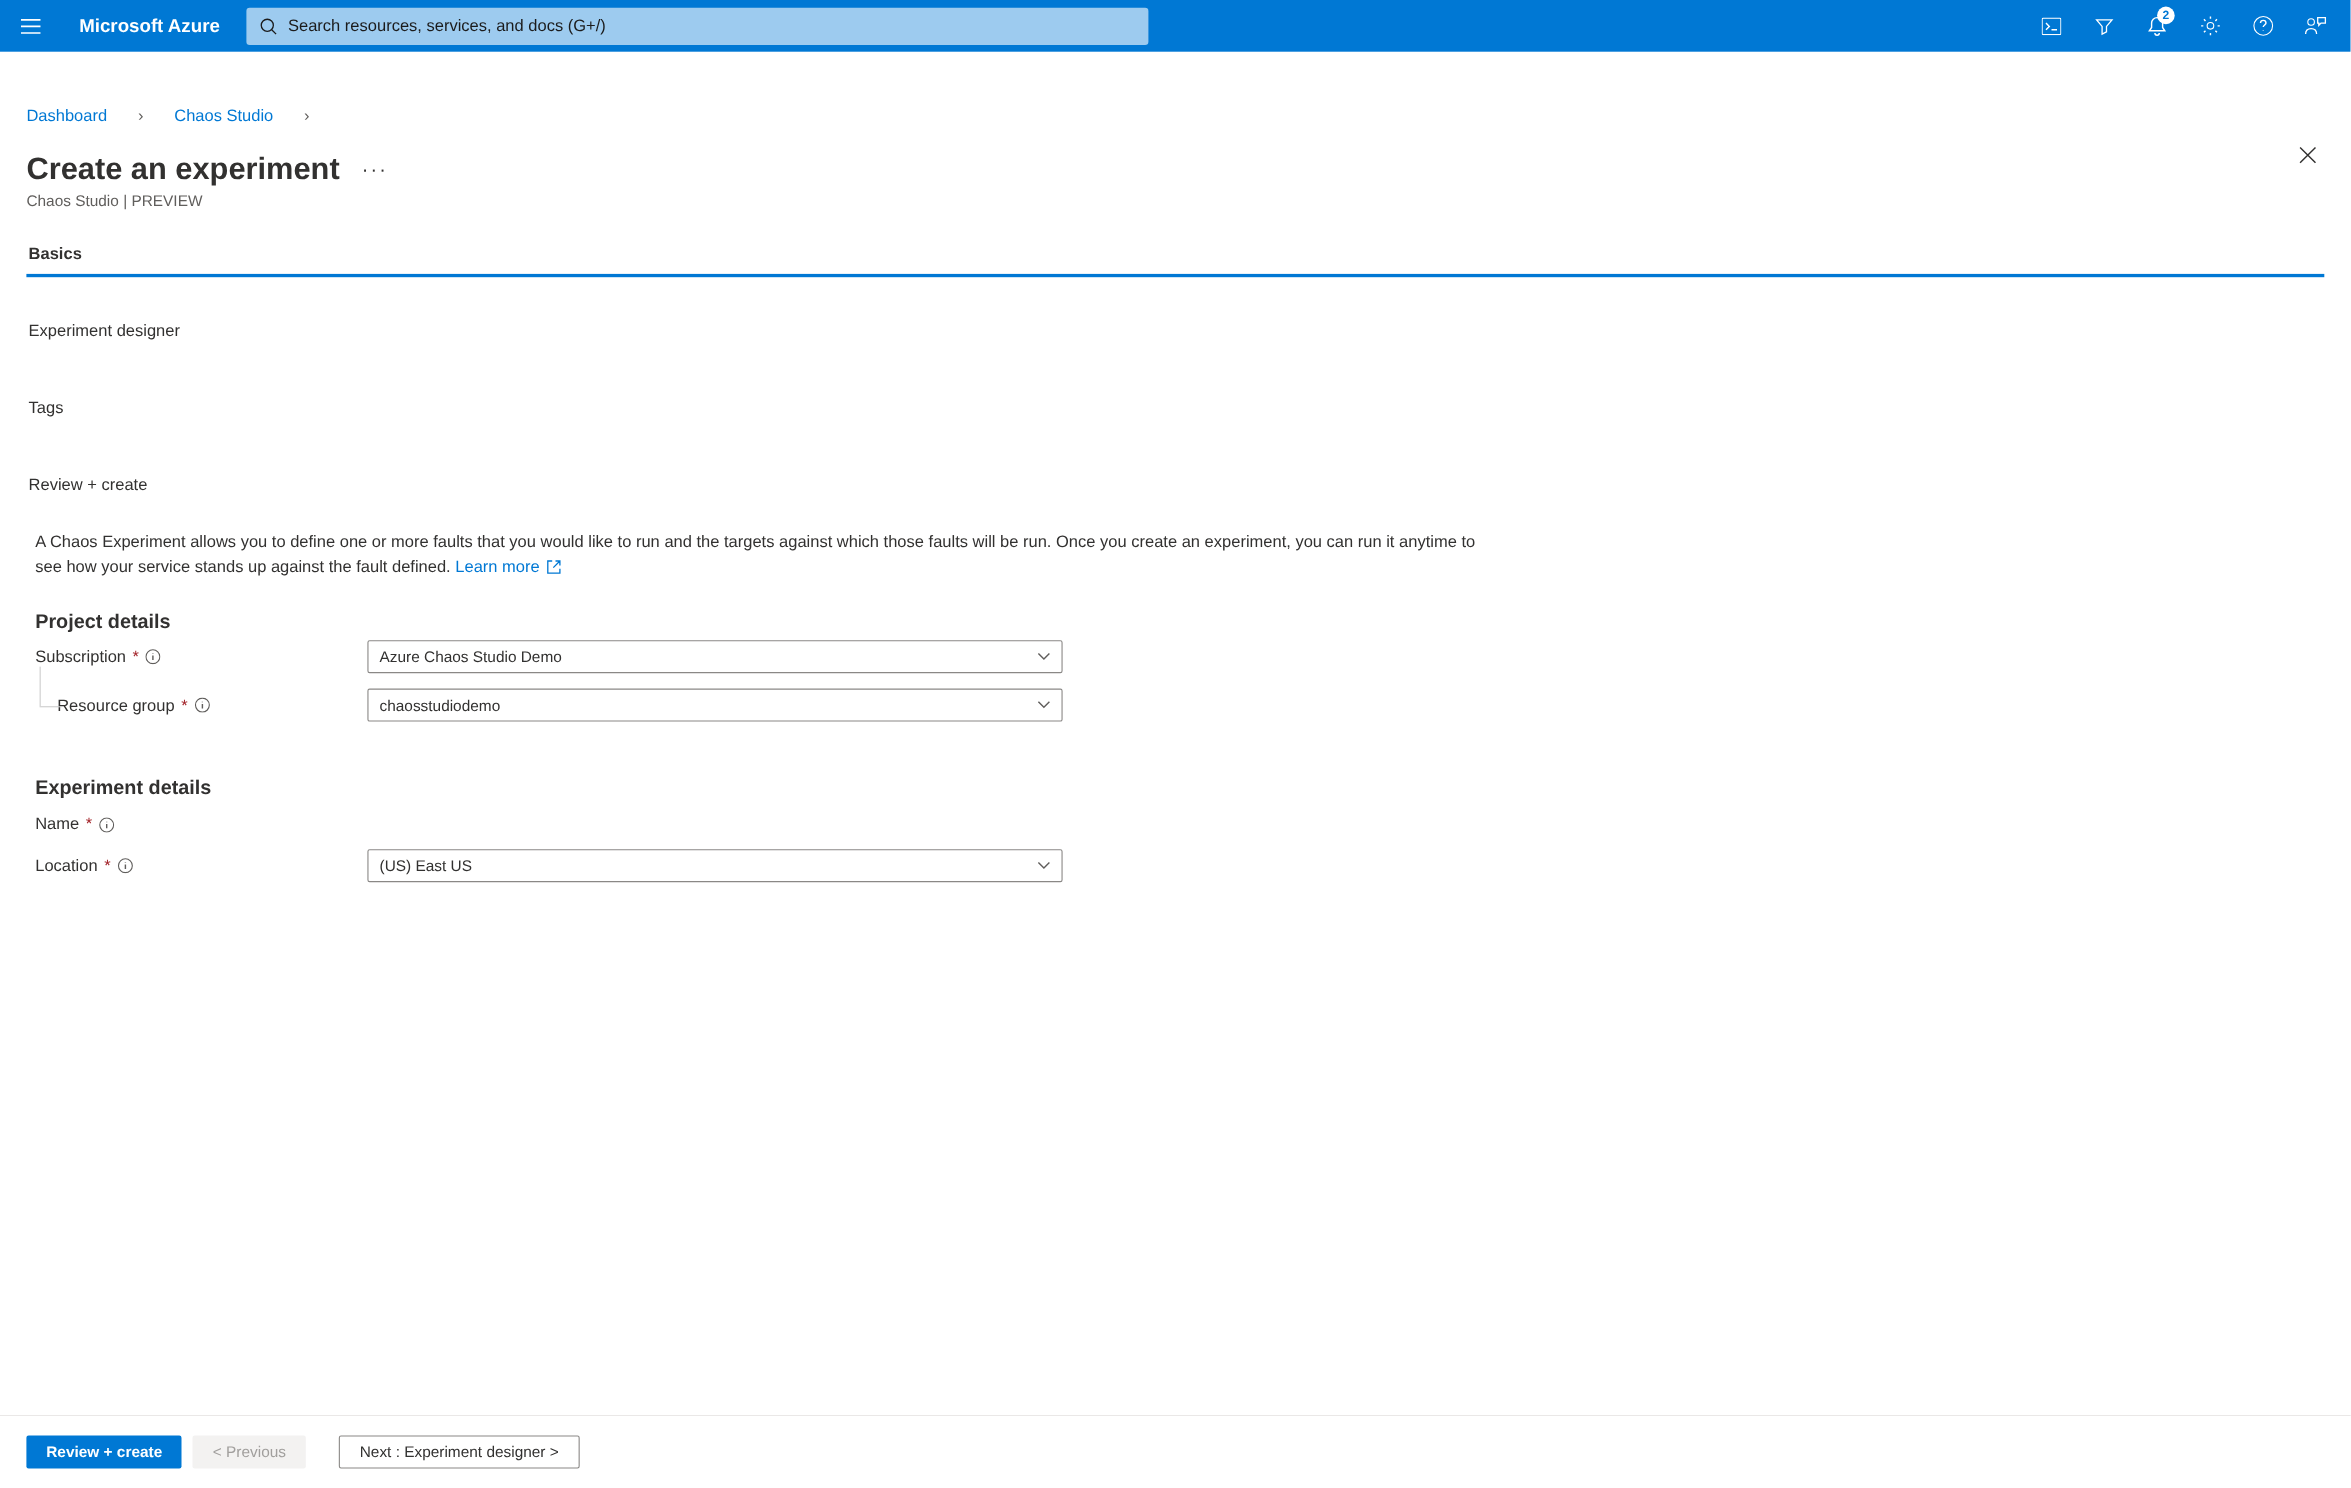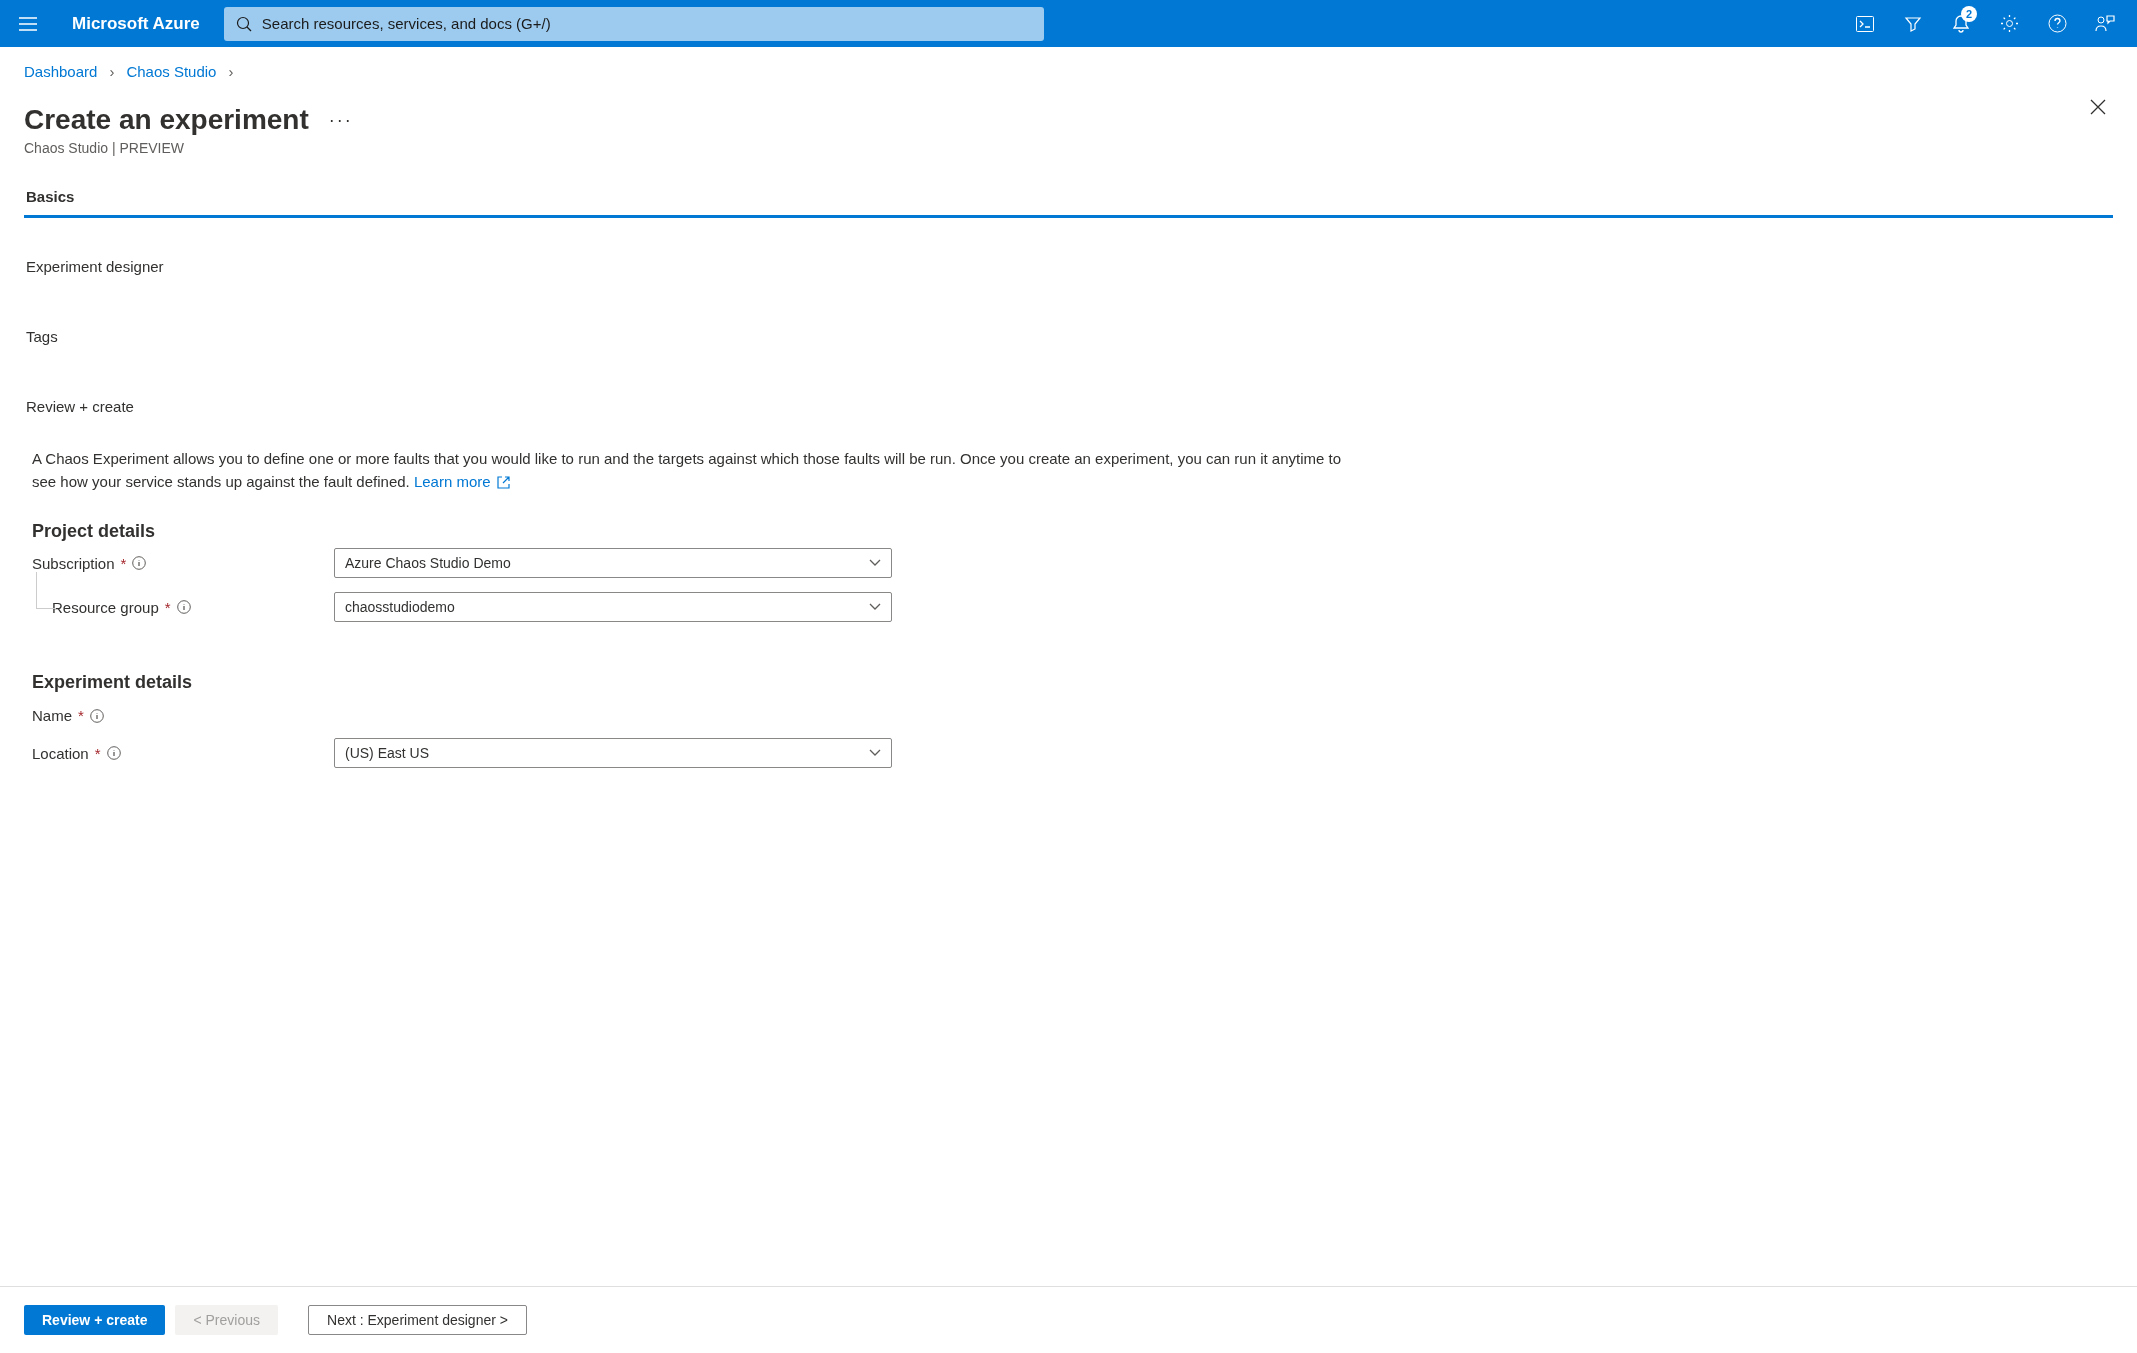--- a/index.html
+++ b/index.html
@@ -13,21 +13,21 @@
   .searchbox { flex: 1; max-width: 830px; background: #9dcbef; border-radius: 3px; height: 34px; display: flex; align-items: center; padding: 0 12px; }
   .searchbox svg { flex-shrink: 0; }
   .searchbox input { background: transparent; border: none; outline: none; flex: 1; margin-left: 10px; font-size: 15px; color: #1b1b1b; }
   .searchbox input::placeholder { color: #1b1b1b; }
   .topbar-spacer { flex: 1; }
   .topbar-icons { display: flex; align-items: center; gap: 0; margin-right: 0; }
   .topbar-icon { width: 48px; height: 40px; display: flex; align-items: center; justify-content: center; cursor: pointer; position: relative; }
   .badge { position: absolute; top: 2px; right: 8px; background: #fff; color: #0078d4; border-radius: 50%; min-width: 16px; height: 16px; font-size: 11px; font-weight: 600; display: flex; align-items: center; justify-content: center; padding: 0 3px; }
   
   
-  .breadcrumb { padding: 16px 24px 8px; display: flex; align-items: center; gap: 12px; font-size: 15px; }
+  .breadcrumb { padding: 16px 24px 8px; display: flex; align-items: center; gap: 28px; font-size: 15px; margin-top: 34px; }
   .breadcrumb a { color: #0078d4; text-decoration: none; }
   .breadcrumb .sep { color: #605e5c; }
   
   
   .page-header { padding: 0 24px; display: flex; align-items: flex-start; position: relative; }
   .page-title-wrap { flex: 1; margin-top: 16px; }
   .page-title-row { display: flex; align-items: center; gap: 20px; }
   .page-title { font-size: 28px; font-weight: 600; color: #323130; }
   .more-btn { font-size: 18px; cursor: pointer; letter-spacing: 2px; color: #323130; }
   .page-subtitle { font-size: 14px; color: #605e5c; margin-top: 4px; }
@@ -48,21 +48,21 @@
   .section-desc { font-size: 15px; color: #323130; margin-bottom: 20px; }
   
   .form-row { display: flex; align-items: center; margin-bottom: 14px; }
   .form-row.indented { padding-left: 20px; position: relative; }
   .form-row.indented::before { content:''; position:absolute; left:4px; top:-20px; width:1px; height:36px; background:#ccc; }
   .form-row.indented::after { content:''; position:absolute; left:4px; top:16px; width:20px; height:1px; background:#ccc; }
   .form-label { width: 302px; font-size: 15px; display: flex; align-items: center; gap: 6px; }
   .form-row.indented .form-label { width: 282px; }
   .form-label .req { color: #a4262c; }
   .info-icon { display: inline-flex; }
-  .form-control { width: 558px; height: 30px; border: 1px solid #8a8886; border-radius: 2px; padding: 0 10px; font-size: 14px; font-family: inherit; background: #fff; color: #323130; display: flex; align-items: center; justify-content: space-between; cursor: pointer; }
+  .form-control { width: 632px; height: 30px; border: 1px solid #8a8886; border-radius: 2px; padding: 0 10px; font-size: 14px; font-family: inherit; background: #fff; color: #323130; display: flex; align-items: center; justify-content: space-between; cursor: pointer; }
   input.form-control { cursor: text; outline: none; }
   .form-control svg { flex-shrink: 0; }
   
   .section-gap { height: 36px; }
   
   
   .footer { position: fixed; bottom: 0; left: 0; right: 0; border-top: 1px solid #e1dfdd; background: #fff; padding: 18px 24px; display: flex; gap: 10px; }
   .btn { height: 30px; padding: 0 18px; border-radius: 2px; font-size: 14px; cursor: pointer; display: flex; align-items: center; }
   .btn-primary { background: #0078d4; color: #fff; border: none; font-weight: 600; }
   .btn-disabled { background: #f3f2f1; color: #a19f9d; border: none; cursor: default; }

